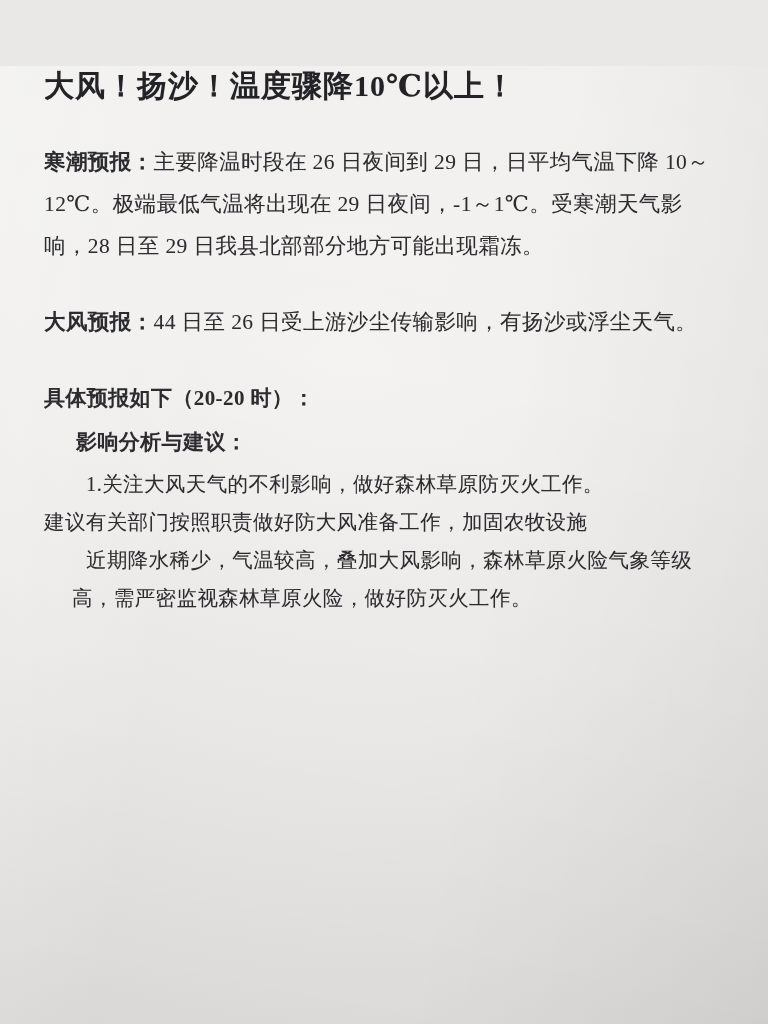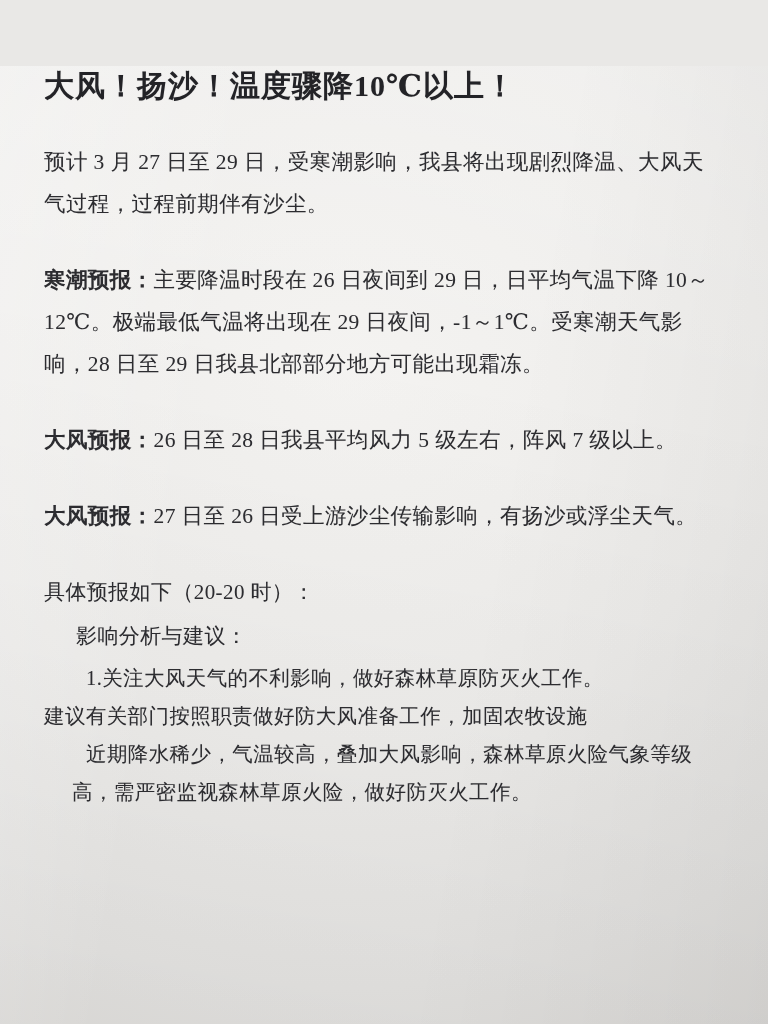--- a/index.html
+++ b/index.html
@@ -65,46 +65,40 @@
   }
   .indent-half {
     text-indent: 14px;
     margin-left: 28px;
   }
   .smaller {
     font-size: 20.5px;
     line-height: 38px;
   }
   .strong-line {
-    font-weight: normal;
+    font-weight: bold;
     font-size: 21px;
   }
 </style>
 </head>
 <body>
 
 <div class="page">
   <div class="content">
 
     <h1 class="doc-title">大风！扬沙！温度骤降10℃以上！</h1>
 
-    <p class="para block">
-      <span>预计 3 月 27 日至 29 日，受寒潮影响，我县将出现剧烈降温、大风天气过程，过程前期伴有沙尘。</span>
-    </p>
 
     <p class="para block">
       <span class="lead">寒潮预报：</span><span>主要降温时段在 26 日夜间到 29 日，日平均气温下降 10～12℃。极端最低气温将出现在 29 日夜间，-1～1℃。受寒潮天气影响，28 日至 29 日我县北部部分地方可能出现霜冻。</span>
     </p>
 
-    <p class="para block">
-      <span class="lead">大风预报：</span><span>26 日至 28 日我县平均风力 5 级左右，阵风 7 级以上。</span>
-    </p>
 
     <p class="para block">
-      <span class="lead">大风预报：</span><span>27 日至 26 日受上游沙尘传输影响，有扬沙或浮尘天气。</span>
+      <span class="lead">大风预报：</span><span>44 日至 26 日受上游沙尘传输影响，有扬沙或浮尘天气。</span>
     </p>
 
     <p class="para block strong-line">具体预报如下（20-20 时）：</p>
 
     <p class="para indent-1 strong-line" style="margin-top:2px;">影响分析与建议：</p>
 
     <p class="para smaller indent-half" style="margin-top:2px;">1.关注大风天气的不利影响，做好森林草原防灭火工作。</p>
 
     <p class="para smaller" style="margin-top:0;">建议有关部门按照职责做好防大风准备工作，加固农牧设施</p>
 

